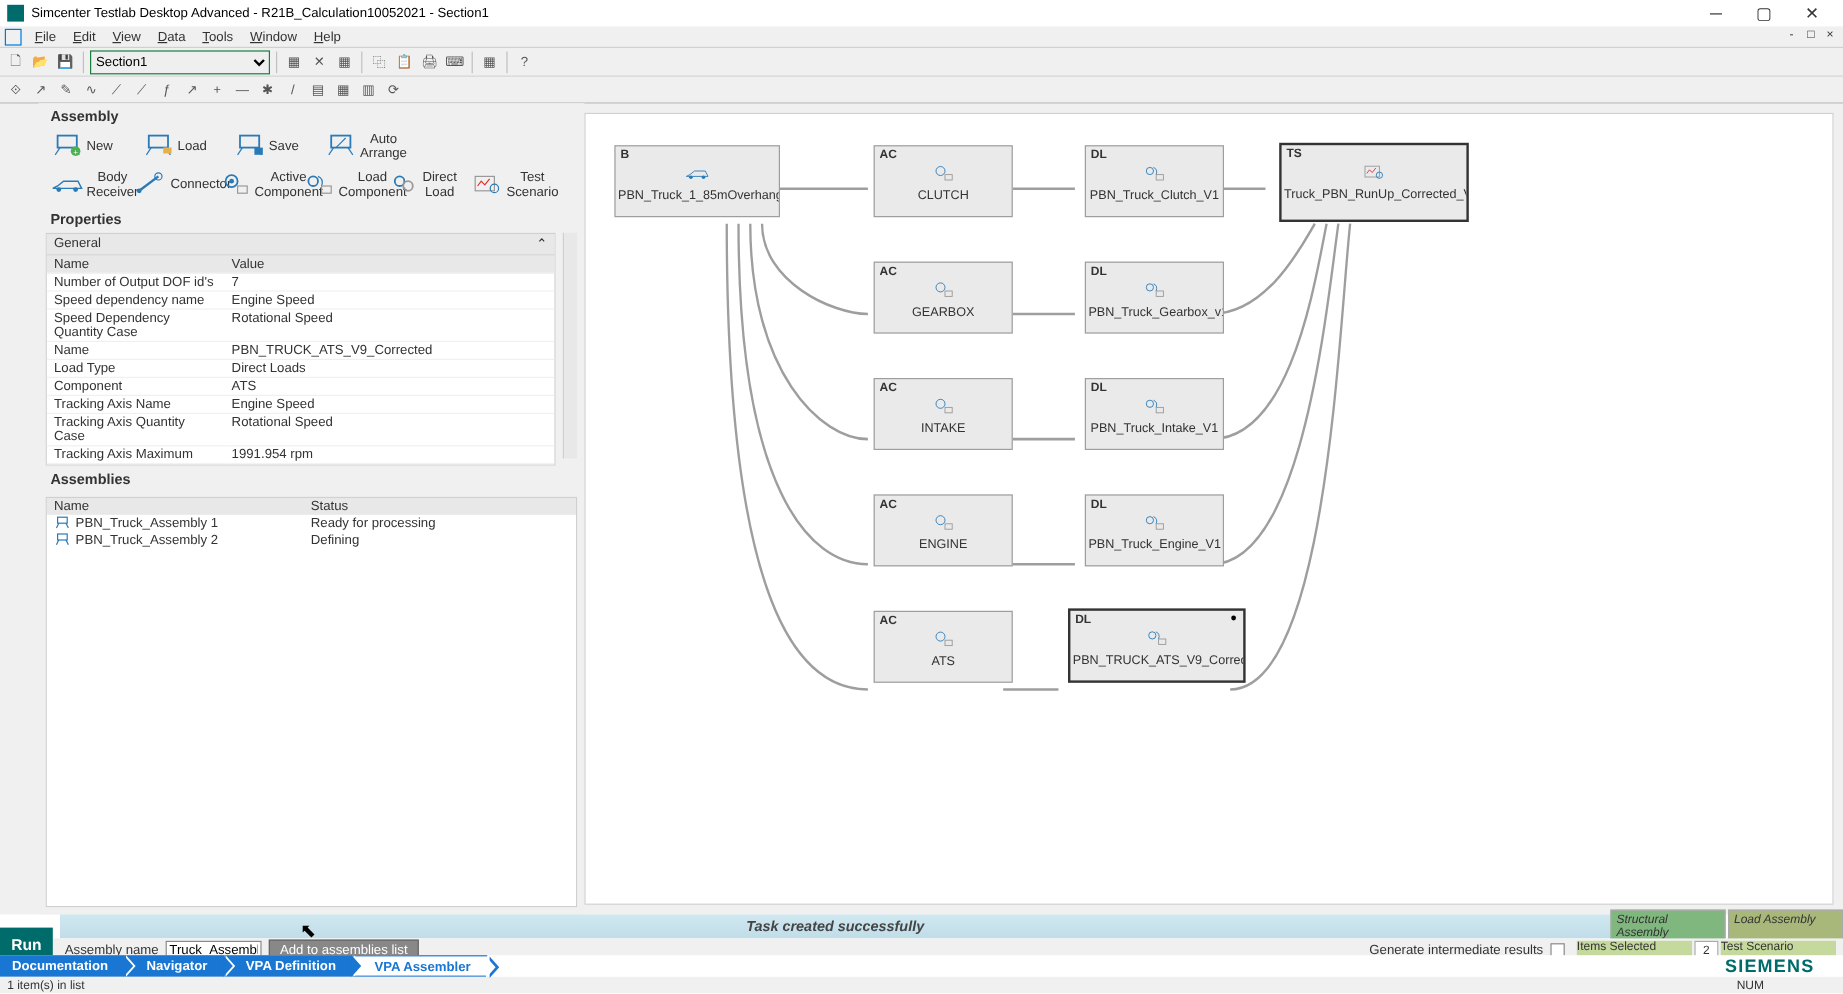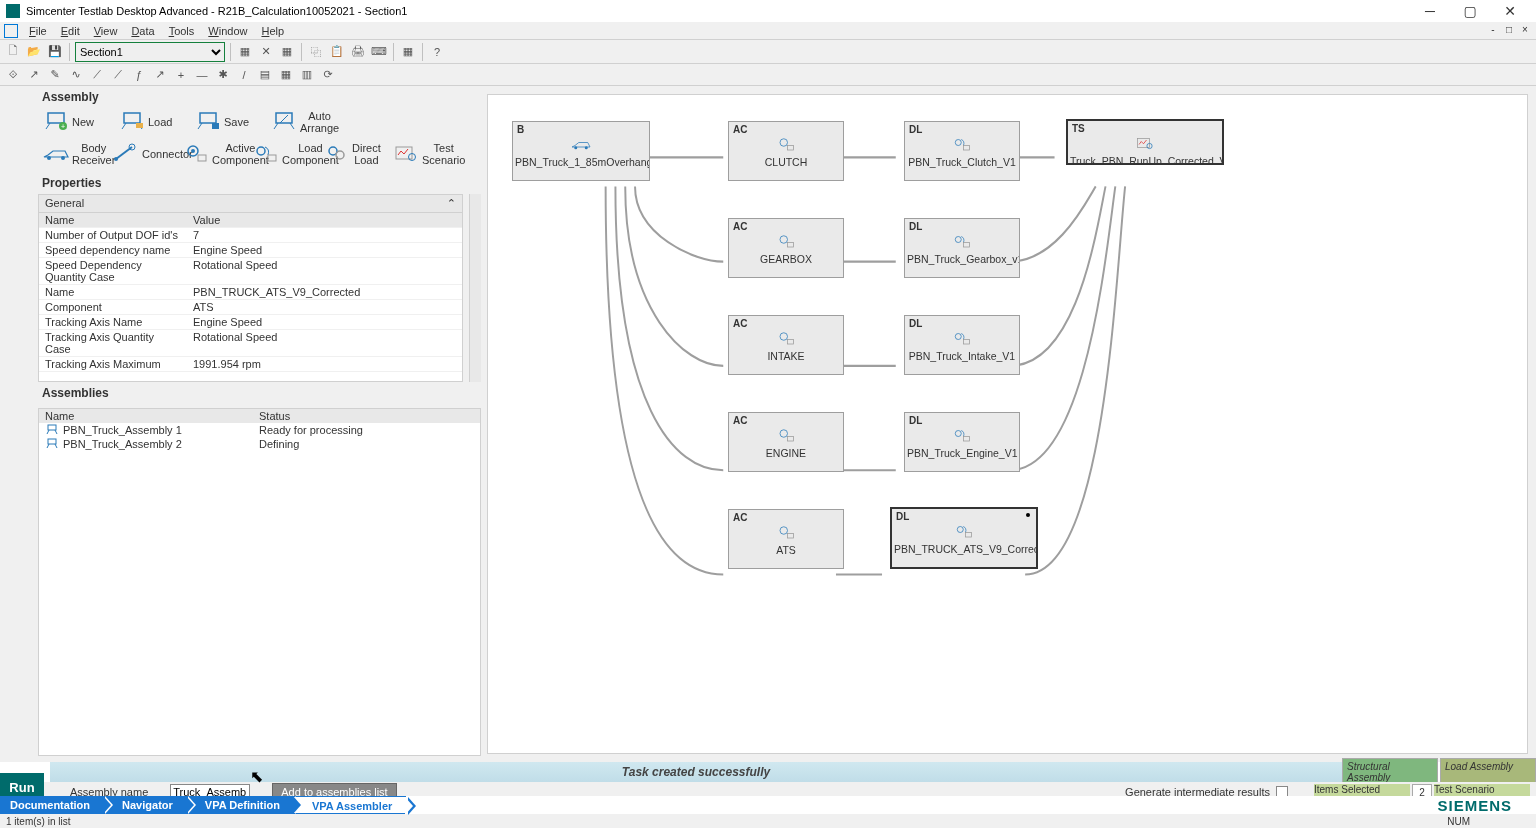--- a/index.html
+++ b/index.html
@@ -81,21 +81,21 @@
 svg.edges path { stroke:#9e9e9e; stroke-width:2; fill:none; }
 
 
 .bottom1 { position: absolute; bottom: 46px; left:0; right:0; height: 20px; display:flex; align-items:center;font-style:italic; }
 .bottom1 .task-msg { flex:1; text-align:center; background: linear-gradient(#d0e8f0, #c0dde8); font-size:12px; font-weight:600; padding:3px 0; color:#444; }
 .bottom1 .legend { display:flex; font-size:10px; gap:2px; }
 .bottom1 .lg { width:96px; padding:2px 4px; border:1px solid #aaa; }
 .lg.green { background:#7fb77e; }
 .lg.olive { background:#a8b87a; }
 
-.bottom2 { position: absolute; bottom: 26px; left:0; right:0; height: 20px; display:flex; align-items:center; background:#f0f0f0; font-size:11px; padding-right:6px;gap:16px;}
+.bottom2 { position: absolute; bottom: 26px; left:0; right:0; height: 20px; display:flex; align-items:center; background:#f0f0f0; font-size:11px; padding-right:6px;}
 .run-btn { width:44px; height:28px; background:#006b6b; color:#fff; font-weight:600; font-size:13px; display:flex; align-items:center; justify-content:center; margin-top:-10px; margin-right:10px; cursor:pointer;}
 .asm-label { margin-right:6px; }
 .asm-input { width:80px; height:16px; border:1px solid #888; font-size:11px; padding:0 2px; background:#fff;}
 .add-btn { margin-left:6px; height:18px; padding:0 8px; background:#888; color:#fff; border:1px solid #666; font-size:11px; cursor:pointer;}
 .cursor-icon { position:absolute; pointer-events:none; font-size:16px; color:#000;}
 .gen-results { margin-left:auto; margin-right:10px; display:flex; align-items:center; gap:6px;}
 .legend2 { display:flex; gap:2px; font-size:10px;}
 .legend2 .lg { width:96px; }
 .count-box { width:20px; text-align:center; border:1px solid #aaa; background:#fff; padding:2px; font-size:10px;}
 
@@ -331,20 +331,24 @@
             </div>
             <div class="props-row">
               <div class="pname">Speed Dependency Quantity Case</div>
               <div class="pval">Rotational Speed</div>
             </div>
             <div class="props-row">
               <div class="pname">Name</div>
               <div class="pval">PBN_TRUCK_ATS_V9_Corrected</div>
             </div>
             <div class="props-row">
+              <div class="pname">Load Type</div>
+              <div class="pval">Direct Loads</div>
+            </div>
+            <div class="props-row">
               <div class="pname">Component</div>
               <div class="pval">ATS</div>
             </div>
             <div class="props-row">
               <div class="pname">Tracking Axis Name</div>
               <div class="pval">Engine Speed</div>
             </div>
             <div class="props-row">
               <div class="pname">Tracking Axis Quantity Case</div>
               <div class="pval">Rotational Speed</div>
@@ -433,21 +437,21 @@
     </div>
     <div class="node" style="left:416px; top:26px; width:116px; height:60px;">
       <div class="tag">DL</div>
       <div class="nicon"><svg viewBox="0 0 32 20">
             <circle cx="11" cy="8" r="4" fill="none" stroke="#2a7ab8"></circle>
             <path d="M15 4 q5 2 3 8" fill="none" stroke="#2a7ab8"></path>
             <rect x="18" y="12" width="8" height="6" fill="none" stroke="#999"></rect>
           </svg></div>
       <div class="nlabel">PBN_Truck_Clutch_V1</div>
     </div>
-    <div class="node selected" style="left:578px; top:24px; width:158px; height:46px;">
+    <div class="node selected" style="left:578px; top:24px; width:158px; height:66px;">
       <div class="tag">TS</div>
       <div class="nicon"><svg viewBox="0 0 32 20">
             <rect x="6" y="4" width="16" height="12" fill="none" stroke="#999"></rect>
             <path d="M8 12 l3 -4 l3 3 l4 -5" fill="none" stroke="#d33"></path>
             <circle cx="22" cy="14" r="3.5" fill="none" stroke="#2a7ab8"></circle>
           </svg></div>
       <div class="nlabel">Truck_PBN_RunUp_Corrected_V9</div>
     </div>
 
     <div class="node" style="left:240px; top:123px; width:116px; height:60px;">

